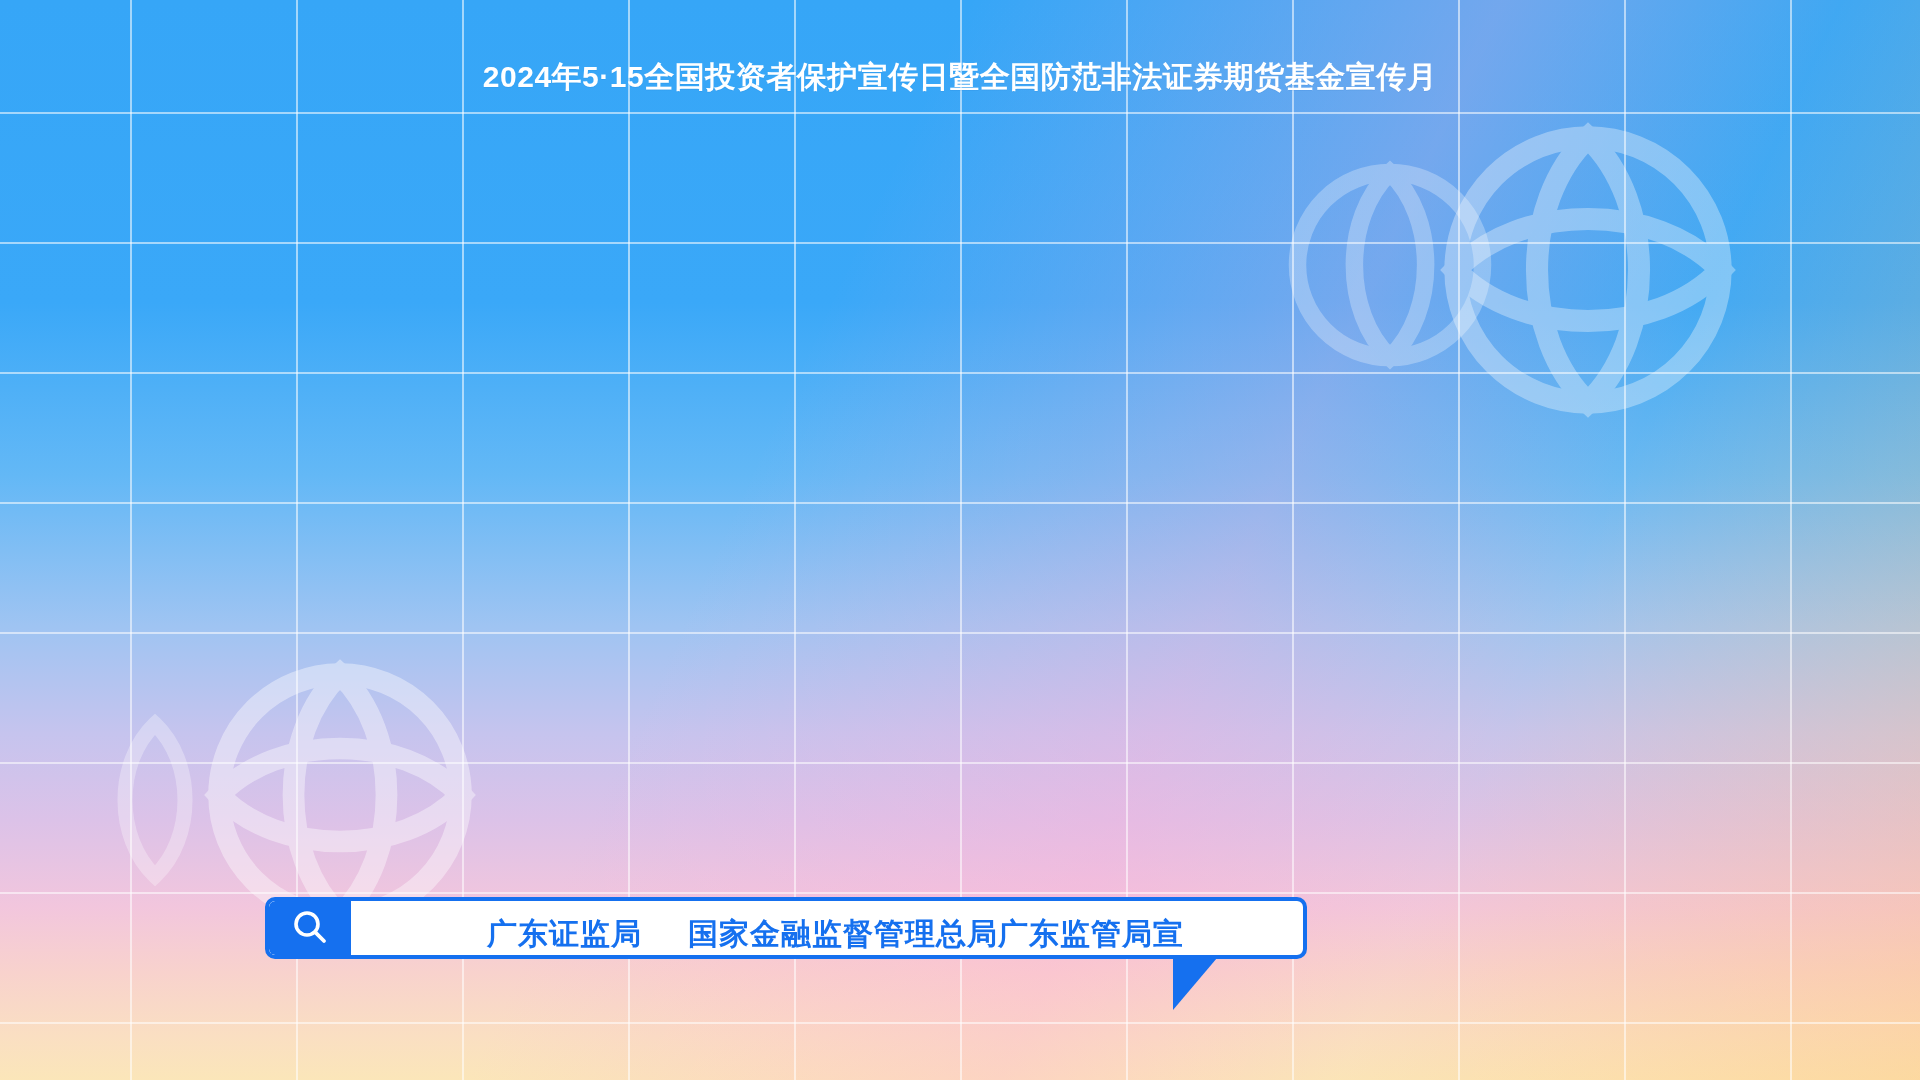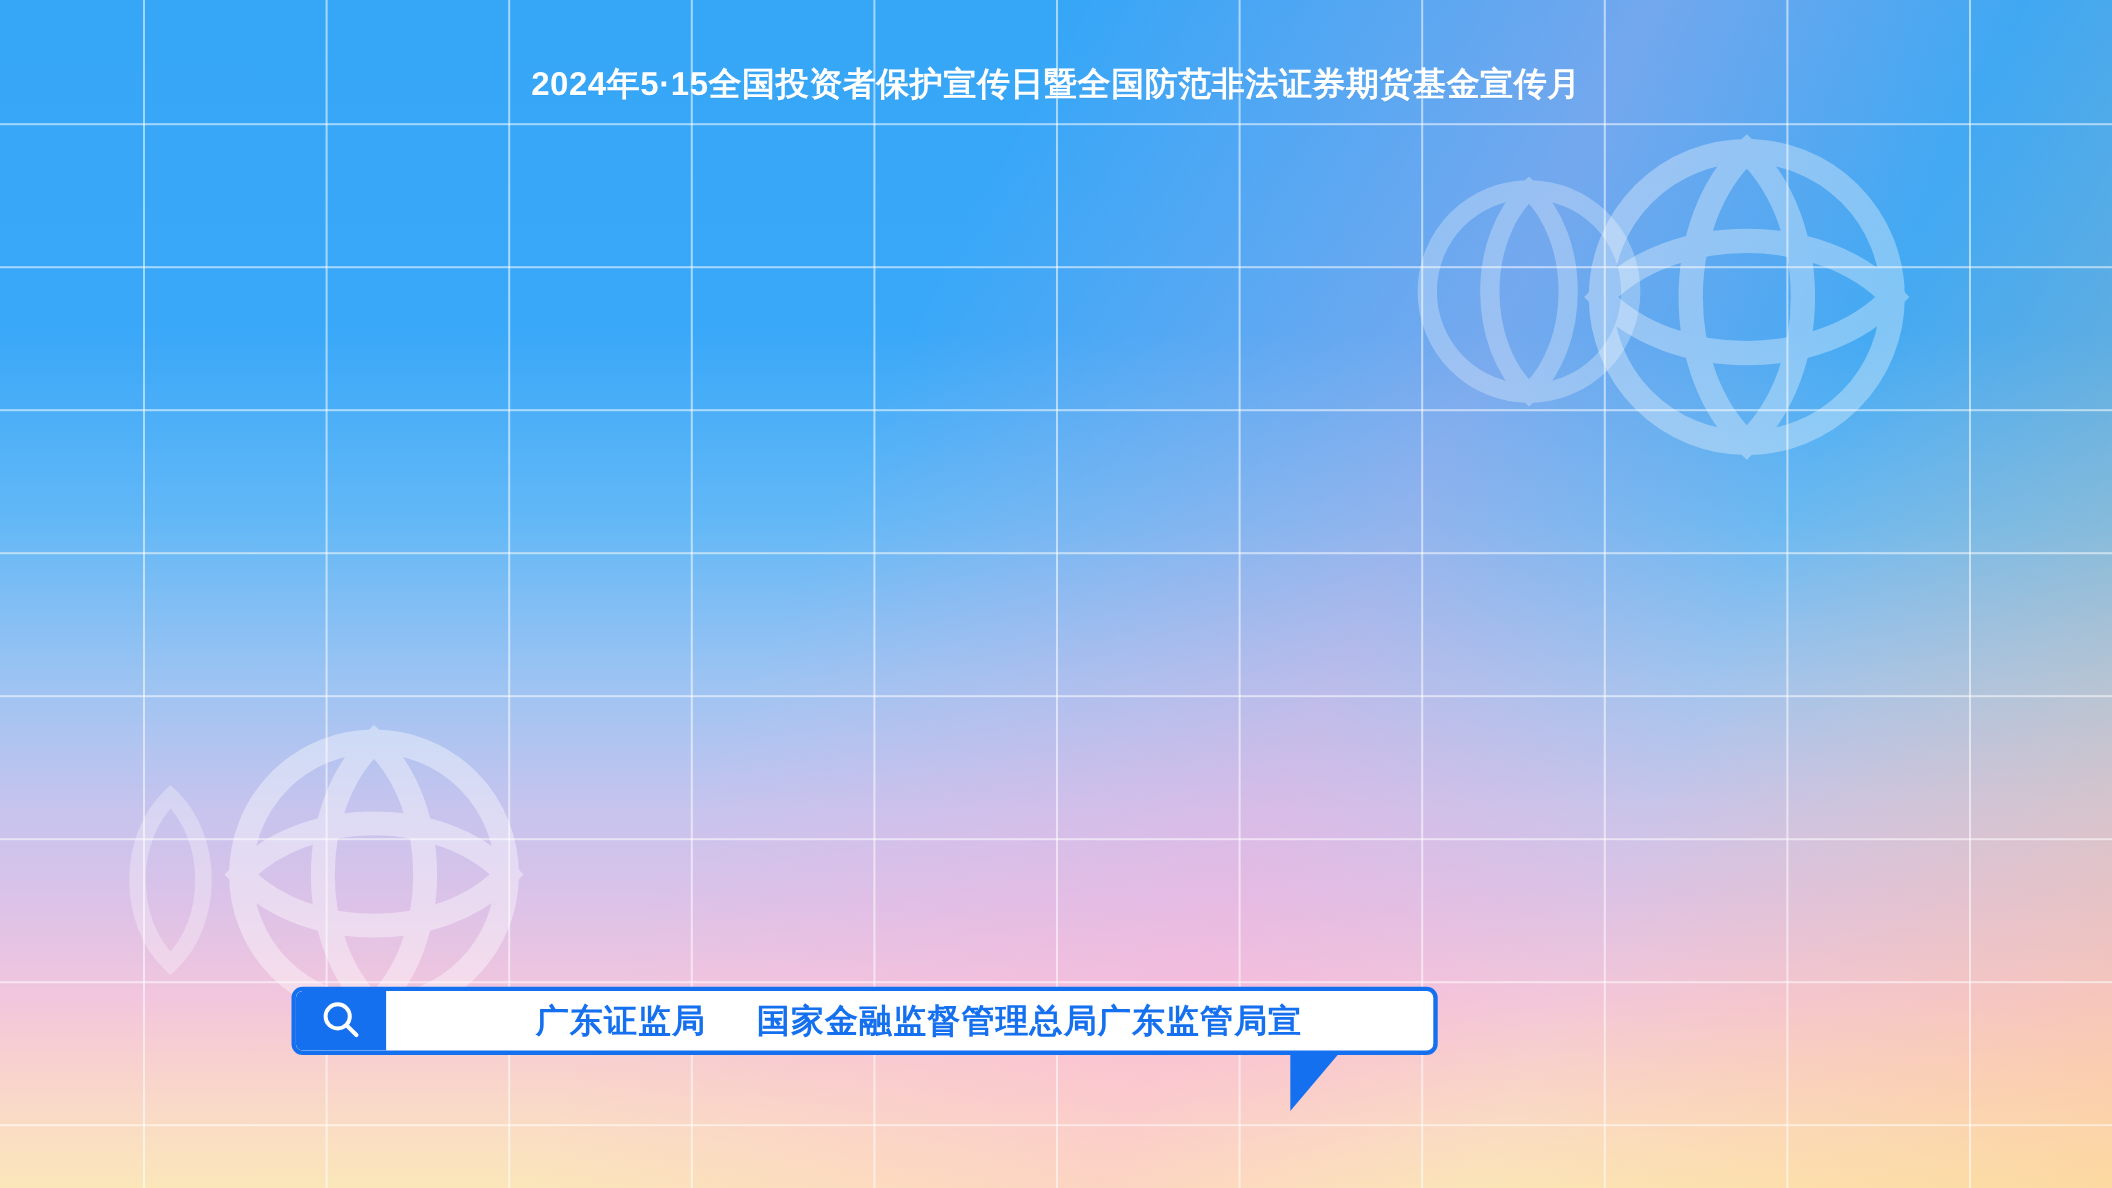--- a/index.html
+++ b/index.html
@@ -128,21 +128,21 @@
   .footer-icon{
     flex:0 0 auto;
     width:82px;
     background:#1570ef;
     display:flex; align-items:center; justify-content:center;
     border-radius:6px 0 0 6px;
   }
   .footer-icon svg{ display:block; }
   .footer-body{
     flex:1 1 auto;
-    display:flex; align-items:center; justify-content:center;
+    display:flex; align-items:flex-end; justify-content:center;
     padding-left:10px; padding-right:40px;margin-left:47px;
   }
   .footer-text{
     color:#1570ef;
     font-size:30px;
     font-weight:700;
     letter-spacing:1px;
     white-space:nowrap;
   }
   .footer-text .gap{ display:inline-block; width:46px; }

